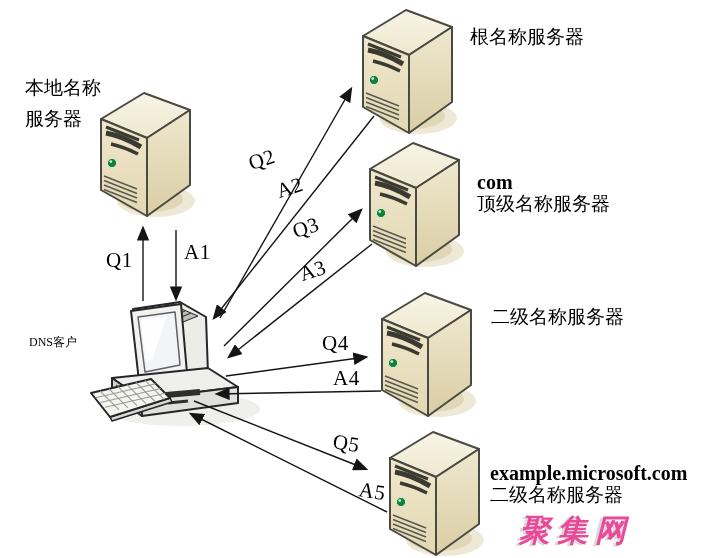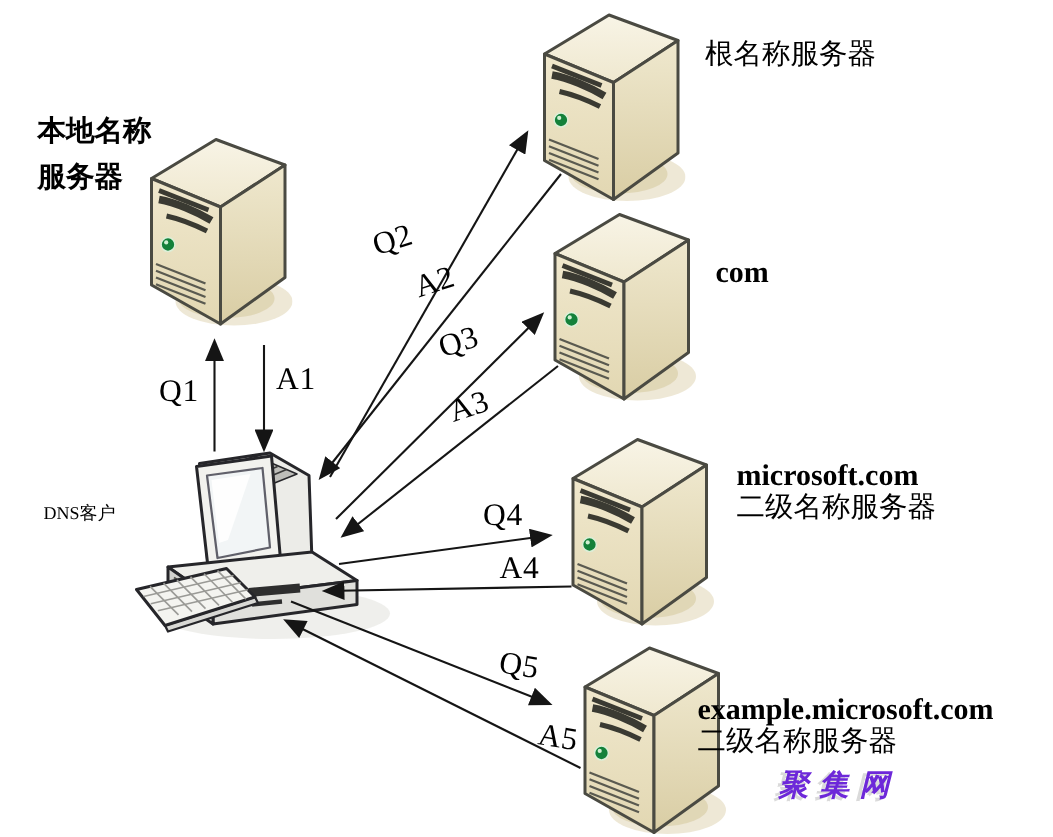--- a/index.html
+++ b/index.html
@@ -12,22 +12,22 @@
   .qa{font-size:21px;letter-spacing:.5px;}
   .rot-n18{transform:rotate(-18deg);transform-origin:left bottom;}
   .rot-p9{transform:rotate(9deg);transform-origin:left bottom;}
   .node-label{font-size:19px;line-height:22px;}
   .node-label .en{font-size:20px;font-weight:bold;display:block;}
   .node-label .cn{display:block;}
   .two-line{line-height:31px;}
   .client-label{font-size:12px;}
   .watermark{
     font-family:Liberation Mono, monospace;
-    font-size:20px;font-weight:900;font-style:italic;
-    letter-spacing:7px;color:#6d28d9;
+    font-size:31px;font-weight:900;font-style:italic;
+    letter-spacing:7px;color:#ec4899;
     text-shadow:-3px 1px 0 rgba(150,150,148,.35);
   }
 </style>
 </head>
 <body>
 
 <div class="stage">
 
   <svg width="702" height="558" viewBox="0 0 702 558">
     <defs>
@@ -124,39 +124,39 @@
       <line x1="374" y1="116" x2="214" y2="318" marker-end="url(#ah)"></line>
       <line x1="224" y1="346" x2="361" y2="210" marker-end="url(#ah)"></line>
       <line x1="372" y1="244" x2="229" y2="357" marker-end="url(#ah)"></line>
       <line x1="226" y1="376" x2="366" y2="357" marker-end="url(#ah)"></line>
       <line x1="381" y1="391" x2="217" y2="394" marker-end="url(#ah)"></line>
       <line x1="194" y1="401" x2="366" y2="469" marker-end="url(#ah)"></line>
       <line x1="387" y1="512" x2="191" y2="414" marker-end="url(#ah)"></line>
     </g>
   </svg>
 
-  <div class="lbl node-label two-line" style="left:25px;top:72px;font-weight:bold;">
+  <div class="lbl node-label two-line" style="left:25px;top:72px;">
     <span class="cn">本地名称</span>
     <span class="cn">服务器</span>
   </div>
 
   <div class="lbl node-label" style="left:470px;top:26px;">
     <span class="cn">根名称服务器</span>
   </div>
 
   <div class="lbl node-label" style="left:477px;top:171px;">
     <span class="en">com</span>
+    <span class="cn">顶级名称服务器</span>
   </div>
 
   <div class="lbl node-label" style="left:491px;top:306px;">
-    <span class="en">microsoft.com</span>
     <span class="cn">二级名称服务器</span>
   </div>
 
-  <div class="lbl node-label" style="left:465px;top:462px;">
+  <div class="lbl node-label" style="left:490px;top:462px;">
     <span class="en">example.microsoft.com</span>
     <span class="cn">二级名称服务器</span>
   </div>
 
   <div class="lbl client-label" style="left:29px;top:334px;">DNS客户</div>
 
   <div class="lbl qa" style="left:106px;top:248px;text-align:right;">Q1</div>
   <div class="lbl qa" style="left:184px;top:240px;">A1</div>
   <div class="lbl qa rot-n18" style="left:253px;top:151px;">Q2</div>
   <div class="lbl qa rot-n18" style="left:281px;top:179px;">A2</div>

